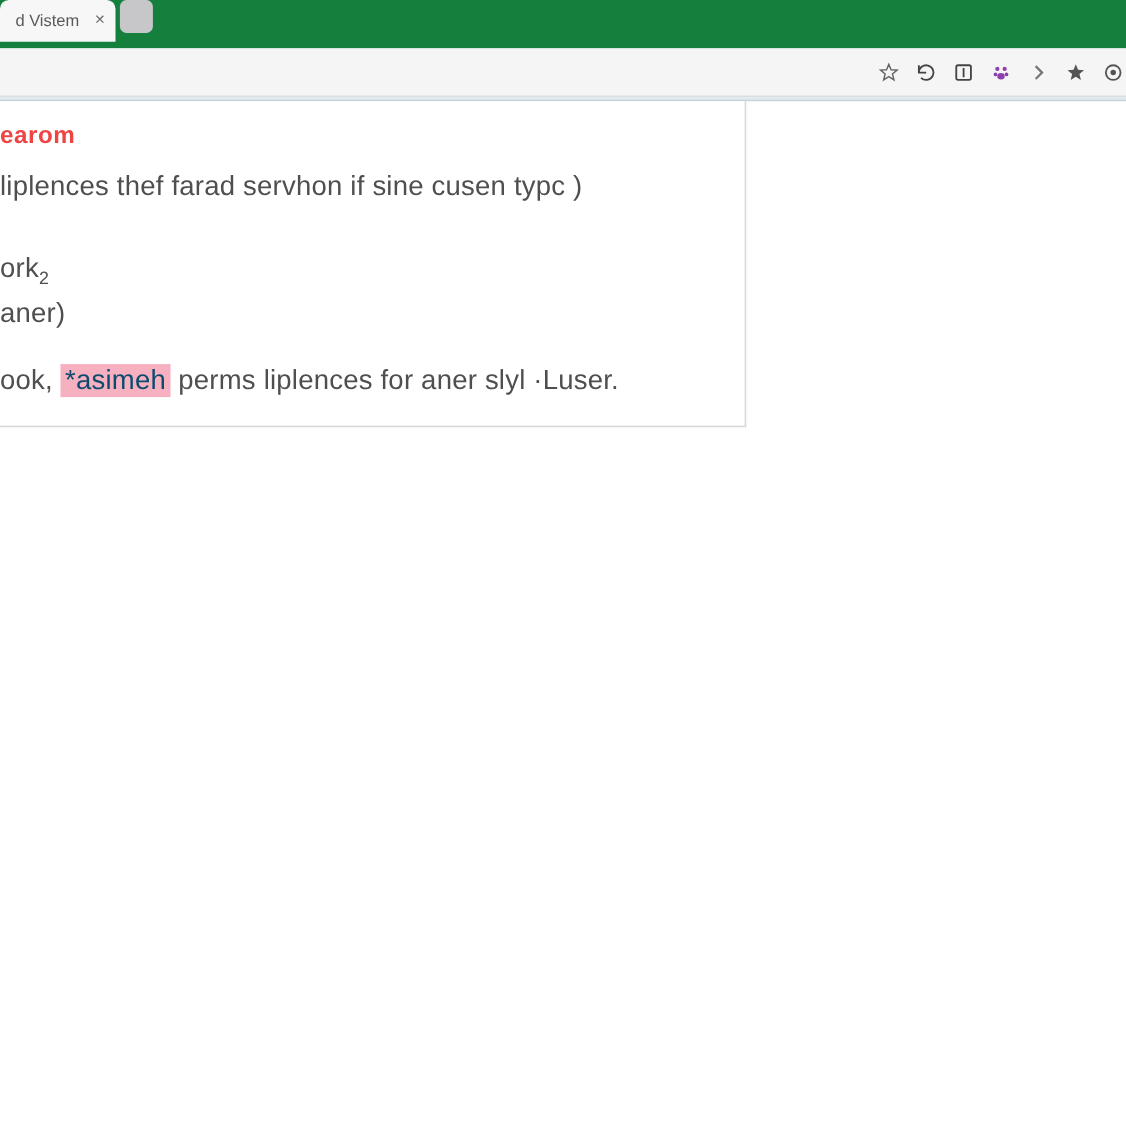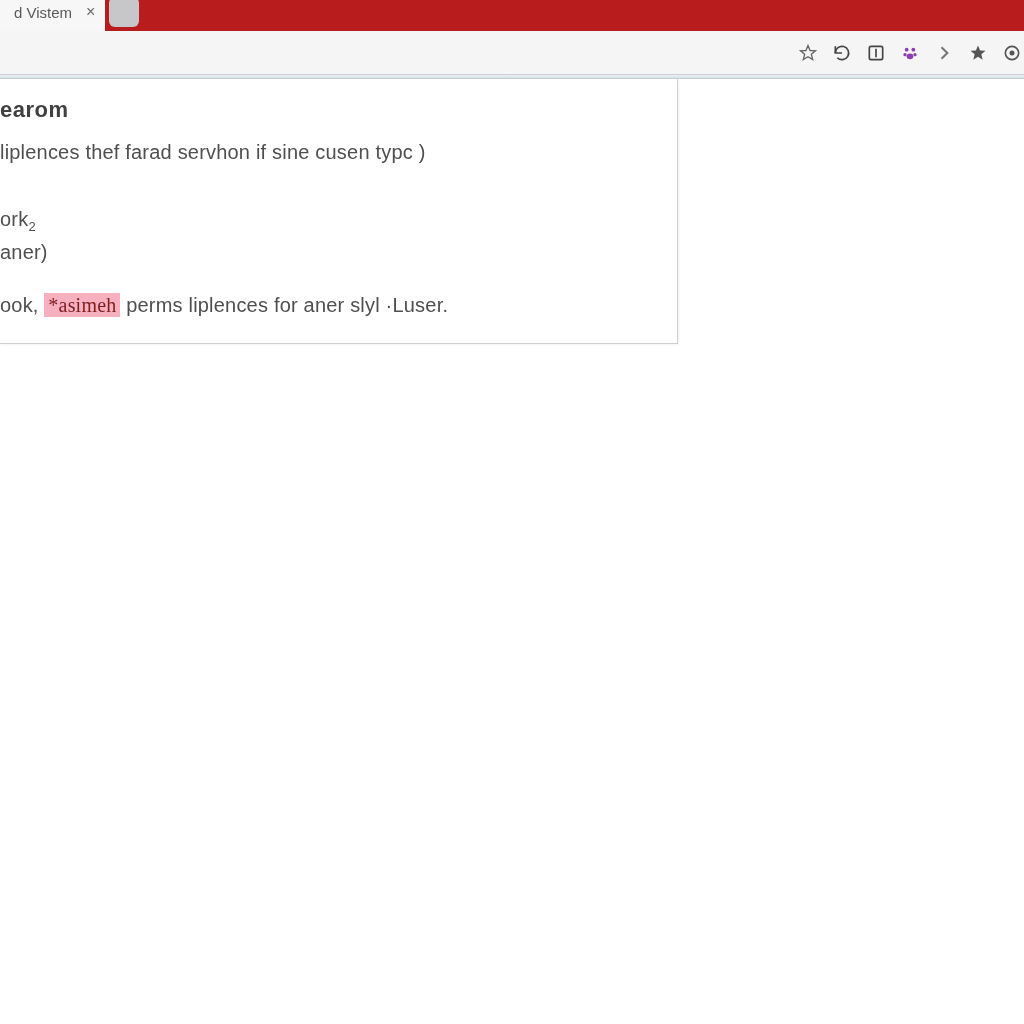--- a/index.html
+++ b/index.html
@@ -1,23 +1,23 @@
 <!DOCTYPE html>
 <html><head>
 <meta charset="utf-8">
 <style>
   * { margin: 0; padding: 0; box-sizing: border-box; }
   html, body { width: 1024px; height: 1024px; overflow: hidden; font-family: Arial, Helvetica, sans-serif; background: #fff; }
 
   
   .tabstrip {
-    height: 31px;
-    background: #b91c1c;
+    height: 44px;
+    background: #15803d;
     display: flex;
-    align-items: flex-end;
+    align-items: flex-start;
     padding-left: 0;
   }
   .tab {
     height: 38px;
     background: #f7f7f7;
     border-top-left-radius: 8px;
     border-top-right-radius: 8px;
     display: flex;
     align-items: center;
     padding: 0 10px 0 14px;
@@ -71,38 +71,37 @@
     width: 678px;
     border-right: 1px solid #cfcfcf;
     border-bottom: 1px solid #cfcfcf;
     padding: 18px 14px 22px 0;
     background: #fff;
     box-shadow: 1px 1px 2px rgba(0,0,0,0.05);
   }
   .heading {
     font-size: 22px;
     font-weight: 700;
-    color: #404040;
+    color: #ef4444;
     margin-bottom: 14px;
     letter-spacing: 0.5px;
   }
   .line {
-    font-size: 20px;
+    font-size: 25px;
     color: #4f4f4f;
     line-height: 1.55;
     letter-spacing: 0.2px;
     white-space: nowrap;
   }
   .gap { height: 36px; }
   .last-line { margin-top: 22px; }
   .highlight {
     background: #f6b0c0;
     padding: 1px 4px;
-    color: #7f1d1d;
-    font-family: Liberation Serif, serif;
+    color: #0c4a6e;
   }
   sub { font-size: 0.65em; vertical-align: sub; }
 </style>
 </head>
 <body>
 
 <div class="tabstrip">
   <div class="tab">
     <span class="tab-title">d Vistem</span>
     <span class="tab-close">×</span>

